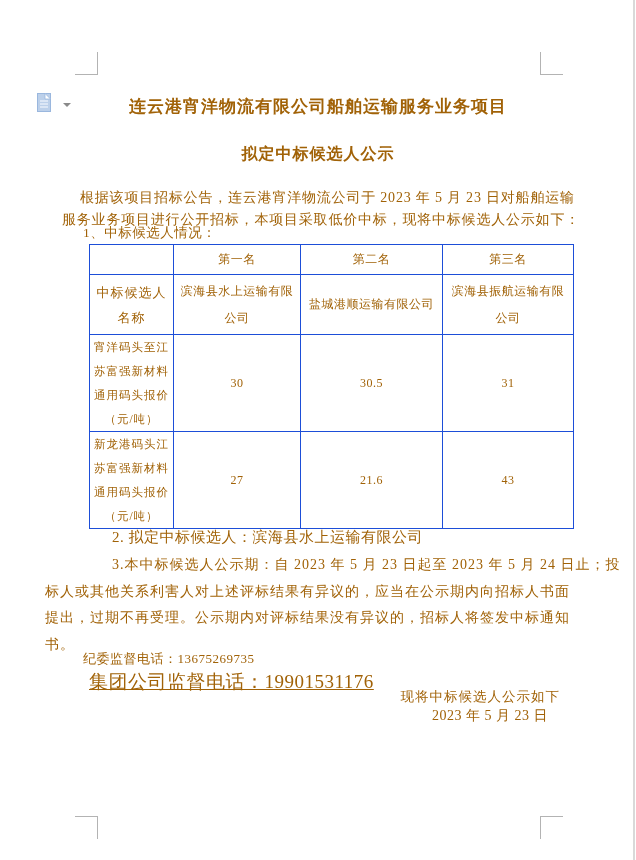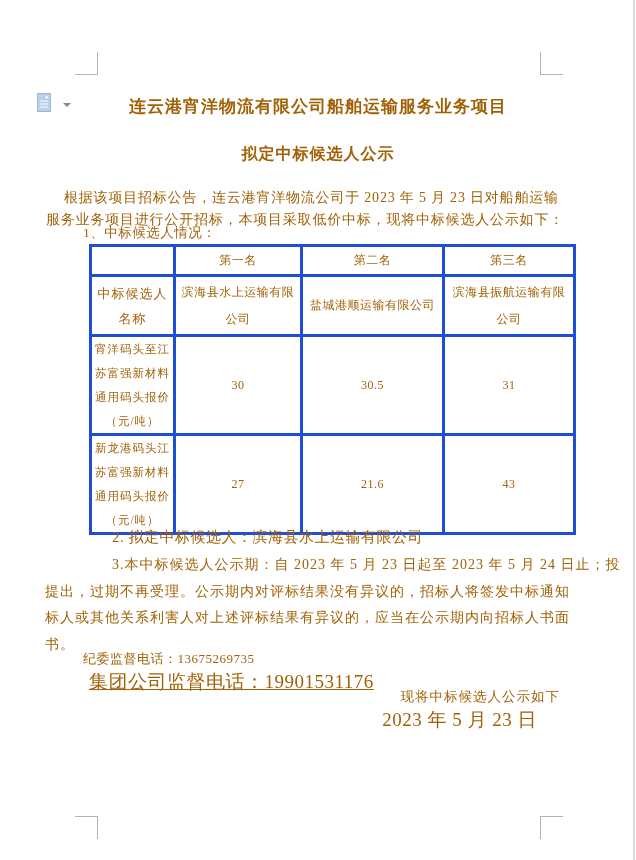--- a/index.html
+++ b/index.html
@@ -20,29 +20,29 @@
   .paste-btn { position:absolute; left:36px; top:92px; width:38px; height:26px; cursor:pointer; }
   .paste-btn svg { position:absolute; left:0; top:0; }
   .paste-arrow { position:absolute; left:27px; top:11px; width:0; height:0;
     border-left:4px solid transparent; border-right:4px solid transparent; border-top:4px solid #8a8a8a; }
 
   .title { position:absolute; top:95px; left:0; width:100%; text-align:center;
     font-size:17px; font-weight:bold; letter-spacing:1px; }
   .subtitle { position:absolute; top:136px; left:0; width:100%; text-align:center;
     font-size:16px; font-weight:bold; letter-spacing:1px;margin-top:8px; }
 
-  .intro { position:absolute; left:46px; top:187px; font-size:14px; line-height:21.5px;
+  .intro { position:absolute; left:62px; top:187px; font-size:14px; line-height:21.5px;
     letter-spacing:0.8px; white-space:nowrap; }
   .intro .indent { padding-left:18px; }
 
   .sec1 { position:absolute; left:83px; top:224px; font-size:13.5px; letter-spacing:0.5px; }
 
   .tbl { position:absolute; left:89px; top:244px; width:484px;
     border-collapse:collapse; table-layout:fixed; }
-  .tbl td { border:3px solid #1d4ed8; text-align:center; vertical-align:middle;
+  .tbl td { border:1px solid #1d4ed8; text-align:center; vertical-align:middle;
     padding:0; font-size:12px; letter-spacing:0.5px; overflow:hidden; }
   .r-head  { height:30px; }
   .r-name  { height:60px; }
   .r-price1{ height:88px; }
   .r-price2{ height:90px;margin-left:40px; }
   .rank { font-size:11px; }
   .name-label div { line-height:25px; font-size:13px; letter-spacing:1px; }
   .company div { line-height:27px; font-size:12px; }
   .price-label { text-align:left; padding:2px 5px; }
   .price-label div { line-height:24px; font-size:11.5px; letter-spacing:1px; }
@@ -50,21 +50,21 @@
 
   .sec2 { position:absolute; left:112px; top:528px; font-size:15px; letter-spacing:0.5px; }
   .sec3 { position:absolute; left:45px; top:552px; font-size:14px; line-height:26.5px;
     letter-spacing:1px; white-space:nowrap; }
   .sec3 .indent { padding-left:67px; }
 
   .phone1 { position:absolute; left:83px; top:650px; font-size:13px; letter-spacing:0.5px; }
   .phone2 { position:absolute; left:89px; top:669px; font-size:19px; letter-spacing:0.5px;text-decoration:underline; }
 
   .sig-company { position:absolute; right:76px; top:688px; font-size:13.5px; letter-spacing:1px; }
-  .sig-date    { position:absolute; right:99px; top:707px; font-size:19px; letter-spacing:0.5px; }
+  .sig-date    { position:absolute; right:88px; top:707px; font-size:14px; letter-spacing:0.5px; }
 </style>
 </head>
 <body>
 
 <div class="page">
 
   <div class="crop tl"></div>
   <div class="crop tr"></div>
   <div class="crop bl"></div>
   <div class="crop br"></div>
@@ -144,22 +144,22 @@
       <td class="price-val">21.6</td>
       <td class="price-val">43</td>
     </tr>
   </tbody>
     </table>
 
   <div class="sec2">2. 拟定中标候选人：滨海县水上运输有限公司</div>
 
   <div class="sec3">
     <div class="indent">3.本中标候选人公示期：自 2023 年 5 月 23 日起至 2023 年 5 月 24 日止；投</div>
+    <div>标人或其他关系利害人对上述评标结果有异议的，应当在公示期内向招标人书面</div>
     <div>提出，过期不再受理。公示期内对评标结果没有异议的，招标人将签发中标通知</div>
-    <div>标人或其他关系利害人对上述评标结果有异议的，应当在公示期内向招标人书面</div>
     <div>书。</div>
   </div>
 
   <div class="phone1">纪委监督电话：13675269735</div>
   <div class="phone2">集团公司监督电话：19901531176</div>
 
   <div class="sig-company">现将中标候选人公示如下</div>
   <div class="sig-date">2023 年 5 月 23 日</div>
 
 </div>

